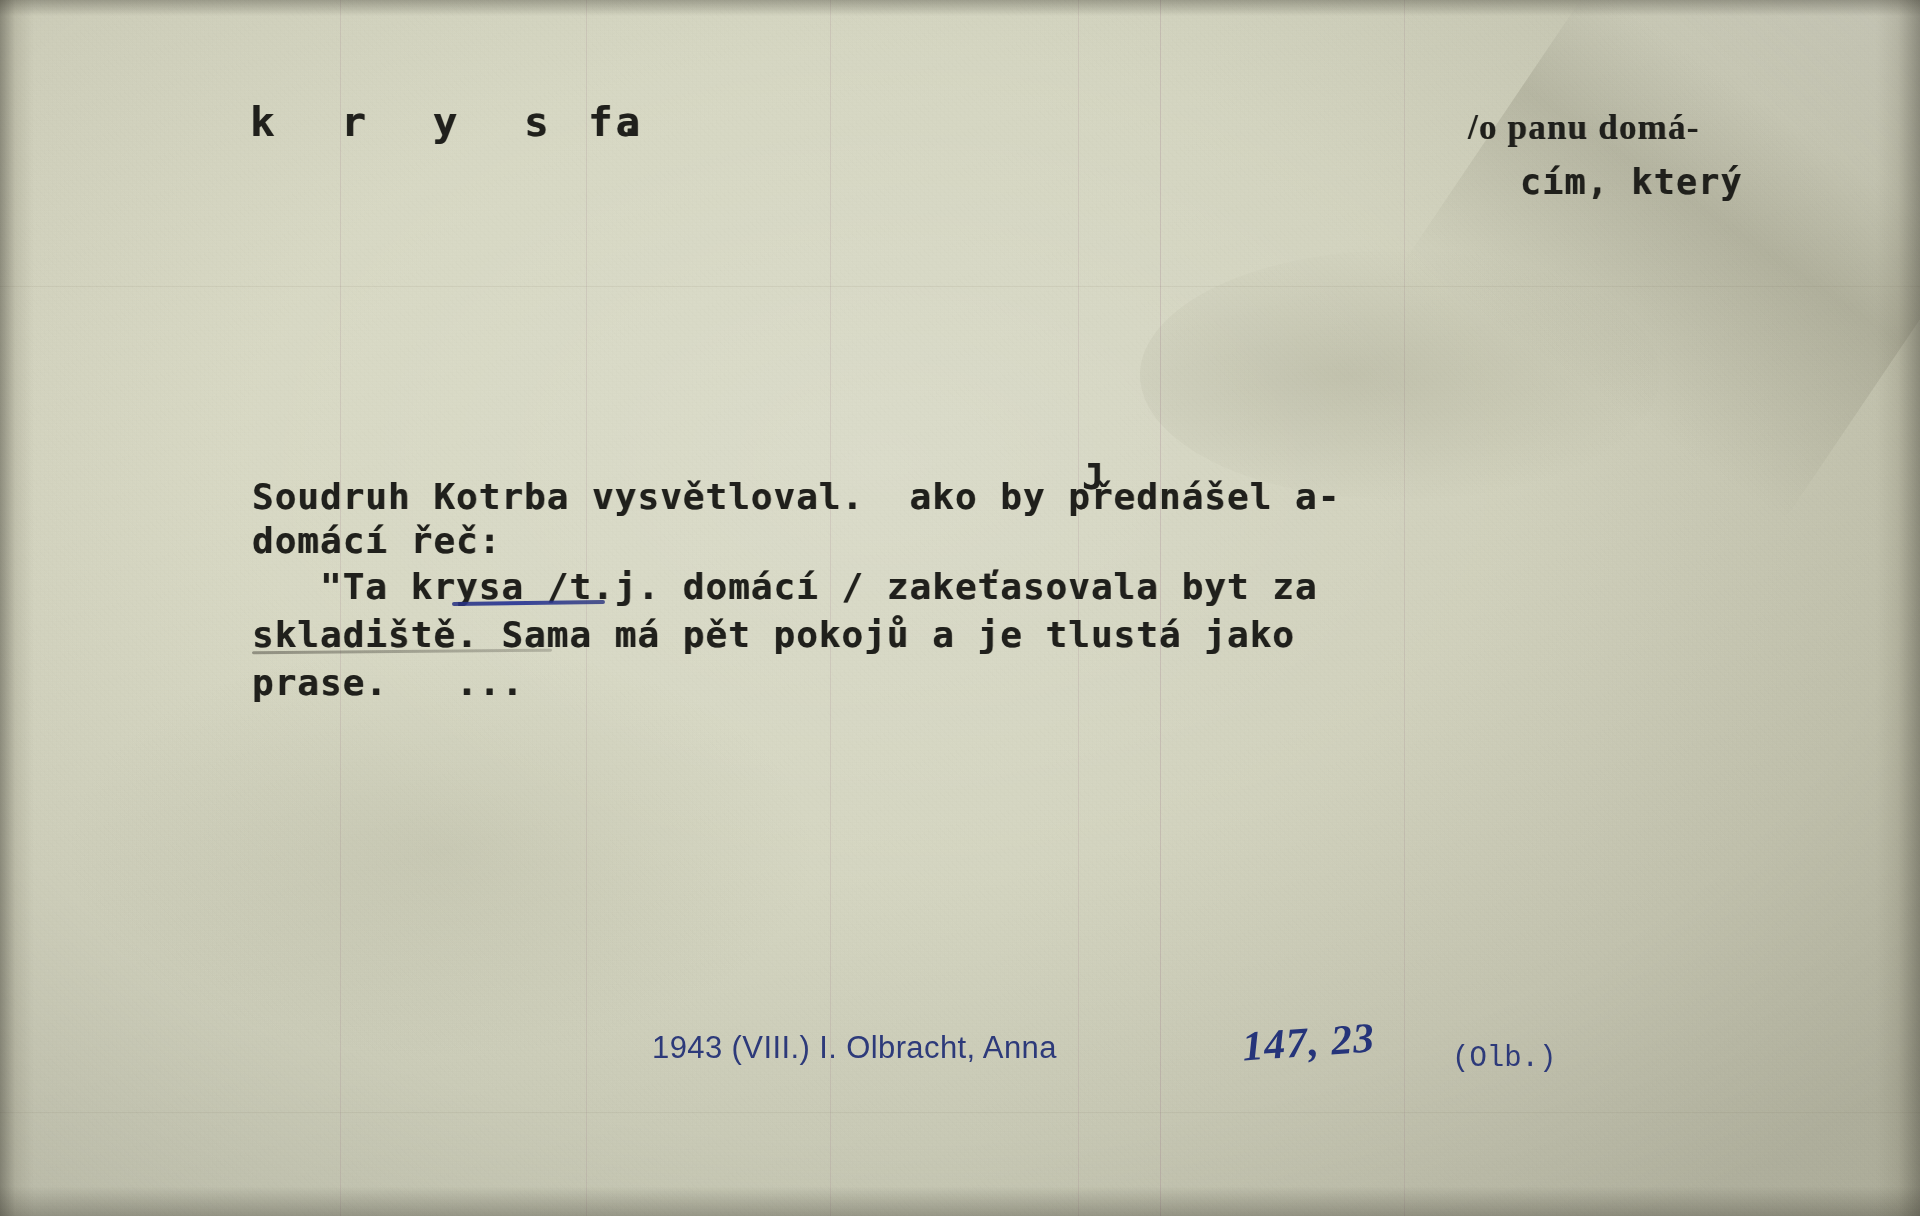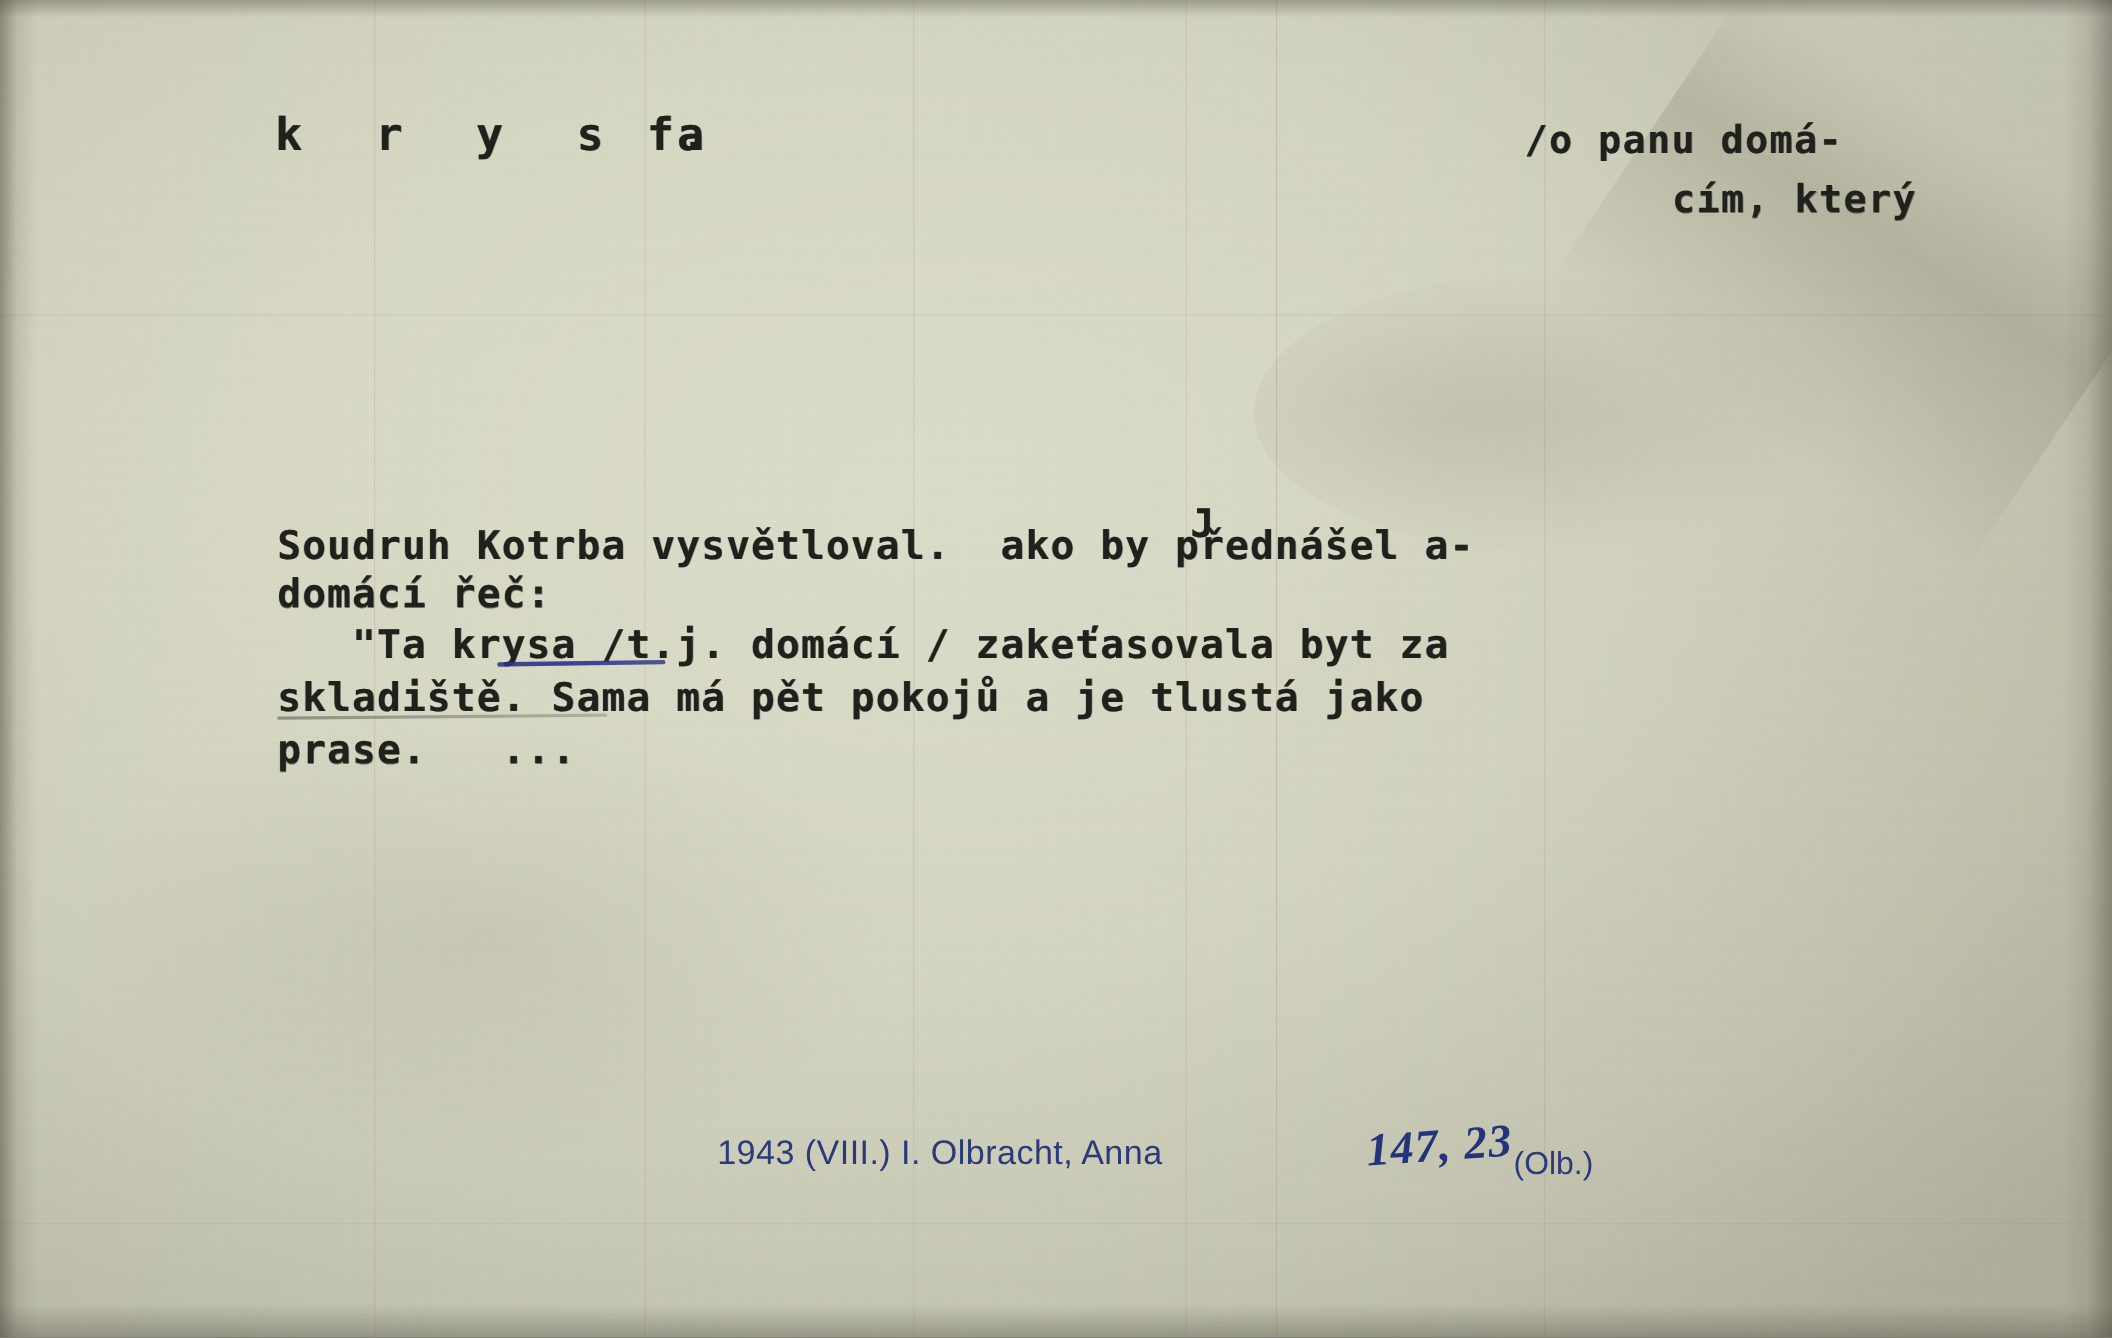--- a/index.html
+++ b/index.html
@@ -119,21 +119,21 @@
     font-size: 41px;
     letter-spacing: 6px;
     font-weight: 600;
   }
 
   .gloss-line {
     font-size: 35px;
     font-weight: 600;
     letter-spacing: 1.2px;
   }
-  #gloss1 { left: 1386px; top: 108px; }
+  #gloss1 { left: 1468px; top: 108px; font-family: Liberation Serif, serif; }
   #gloss2 { left: 1520px; top: 162px; }
   #gloss3 { left: 1440px; top: 216px; }
 
   .body-line {
     font-size: 36px;
     font-weight: 600;
     letter-spacing: 1.0px;
   }
   #body1 { left: 252px; top: 476px; }
   #body2 { left: 252px; top: 520px; }
@@ -195,24 +195,24 @@
     font-family: "Liberation Serif", serif;
     font-size: 42px;
     font-style: italic;
     font-weight: 700;
     letter-spacing: 1px;
     transform: rotate(-4deg);
     white-space: pre;
   }
   .footer-abbr {
     position: absolute;
-    left: 1376px;
+    left: 1452px;
     top: 1042px;
     color: #2d3a7a;
-    font-family: Liberation Sans, sans-serif;
+    font-family: Liberation Mono, monospace;
     font-size: 29px;
     white-space: pre;
   }
 </style>
 </head>
 <body>
 
 <div class="card">
 
   <div class="grain"></div>

